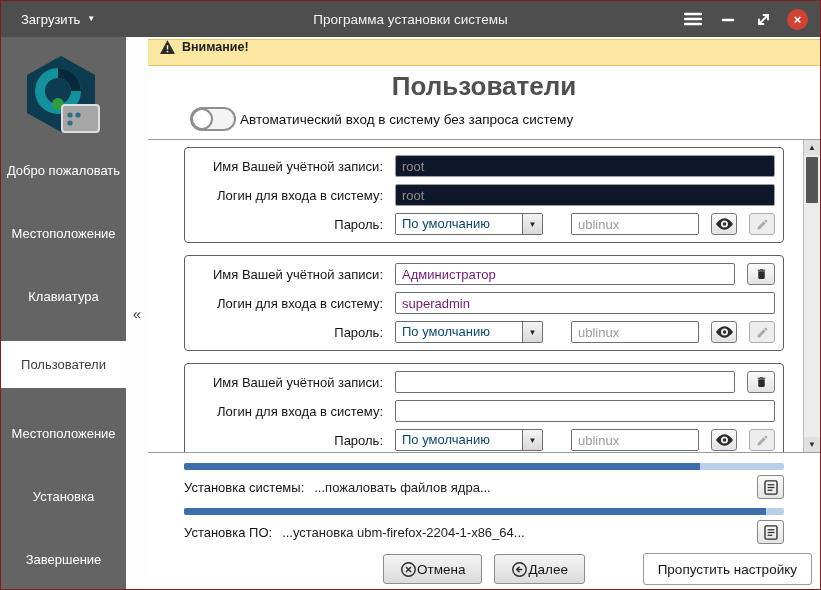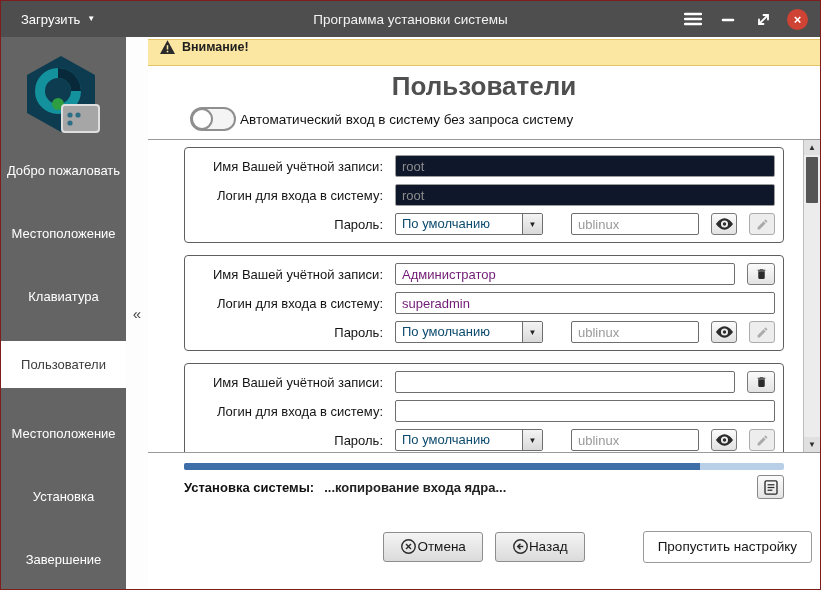--- a/index.html
+++ b/index.html
@@ -75,21 +75,21 @@
   
   .vscroll{ position:absolute; right:0; top:0; bottom:0; width:17px; background:#ececec;
             border-left:1px solid #bdbdbd; display:flex; flex-direction:column; }
   .sb-btn{ height:15px; display:flex; align-items:center; justify-content:center; font-size:8px;
            color:#2e2e2e; background:#e0e0e0; cursor:pointer; flex:none; }
   .sb-track{ flex:1; position:relative; }
   .sb-thumb{ position:absolute; top:2px; left:2px; right:2px; height:46px; background:#555; border-radius:1px;
              cursor:pointer; }
 
   
-  .progress-section{ padding:10px 36px 0; flex:none;font-weight:bold; }
+  .progress-section{ padding:10px 36px 0; flex:none; }
   .prow{ margin-bottom:9px; }
   .pbar{ height:7px; background:#b9cfe7; border-radius:2px; overflow:hidden; }
   .pfill{ height:100%; background:#3e6ea7; }
   .pinfo{ display:flex; align-items:center; margin-top:5px; font-size:13px; color:#111; gap:10px; }
   .pstatus{ color:#222; }
   .log-btn{ margin-left:auto; width:27px; height:24px; border:1px solid #888; border-radius:3px;
             background:linear-gradient(#fbfbfb,#e4e4e4); display:flex; align-items:center; justify-content:center;
             color:#2c2c2c; cursor:pointer; flex:none; }
 
   
@@ -315,21 +315,40 @@
         </div>
       </div>
 
       <div class="progress-section">
         <div class="prow">
           <div class="pbar">
             <div class="pfill" style="width: 86%;"></div>
           </div>
           <div class="pinfo">
             <span>Установка системы:</span>
-            <span class="pstatus">...копирование входа ядра...</span>
+            <span class="pstatus">...пожаловать файлов ядра...</span>
+            <div class="log-btn">
+              <svg width="14" height="15" viewBox="0 0 20 22">
+                <rect x="1.2" y="1.2" width="17.6" height="19.6" rx="2" fill="none" stroke="#2c2c2c" stroke-width="2"></rect>
+                <g stroke="#2c2c2c" stroke-width="1.8">
+                    <line x1="5" y1="7" x2="15" y2="7"></line>
+                    <line x1="5" y1="11" x2="15" y2="11"></line>
+                    <line x1="5" y1="15" x2="12" y2="15"></line>
+                  </g>
+              </svg>
+            </div>
+          </div>
+        </div>
+        <div class="prow">
+          <div class="pbar">
+            <div class="pfill" style="width: 97%;"></div>
+          </div>
+          <div class="pinfo">
+            <span>Установка ПО:</span>
+            <span class="pstatus">...установка ubm-firefox-2204-1-x86_64...</span>
             <div class="log-btn">
               <svg width="14" height="15" viewBox="0 0 20 22">
                 <rect x="1.2" y="1.2" width="17.6" height="19.6" rx="2" fill="none" stroke="#2c2c2c" stroke-width="2"></rect>
                 <g stroke="#2c2c2c" stroke-width="1.8">
                     <line x1="5" y1="7" x2="15" y2="7"></line>
                     <line x1="5" y1="11" x2="15" y2="11"></line>
                     <line x1="5" y1="15" x2="12" y2="15"></line>
                   </g>
               </svg>
             </div>
@@ -343,21 +362,21 @@
             <circle cx="12" cy="12" r="9.5"></circle>
               <path d="M8.5 8.5l7 7M15.5 8.5l-7 7"></path>
           </svg>
           <span>Отмена</span>
         </button>
         <button class="btn">
           <svg width="17" height="17" viewBox="0 0 24 24" fill="none" stroke="#2c2c2c" stroke-width="2">
             <circle cx="12" cy="12" r="9.5"></circle>
               <path d="M16 12H8.5M12 8l-4 4 4 4"></path>
           </svg>
-          <span>Назад</span>
+          <span>Далее</span>
         </button>
         <button class="btn-skip">
           <span>Пропустить настройку</span>
         </button>
       </div>
 
     </div>
   </div>
 </div>
 

